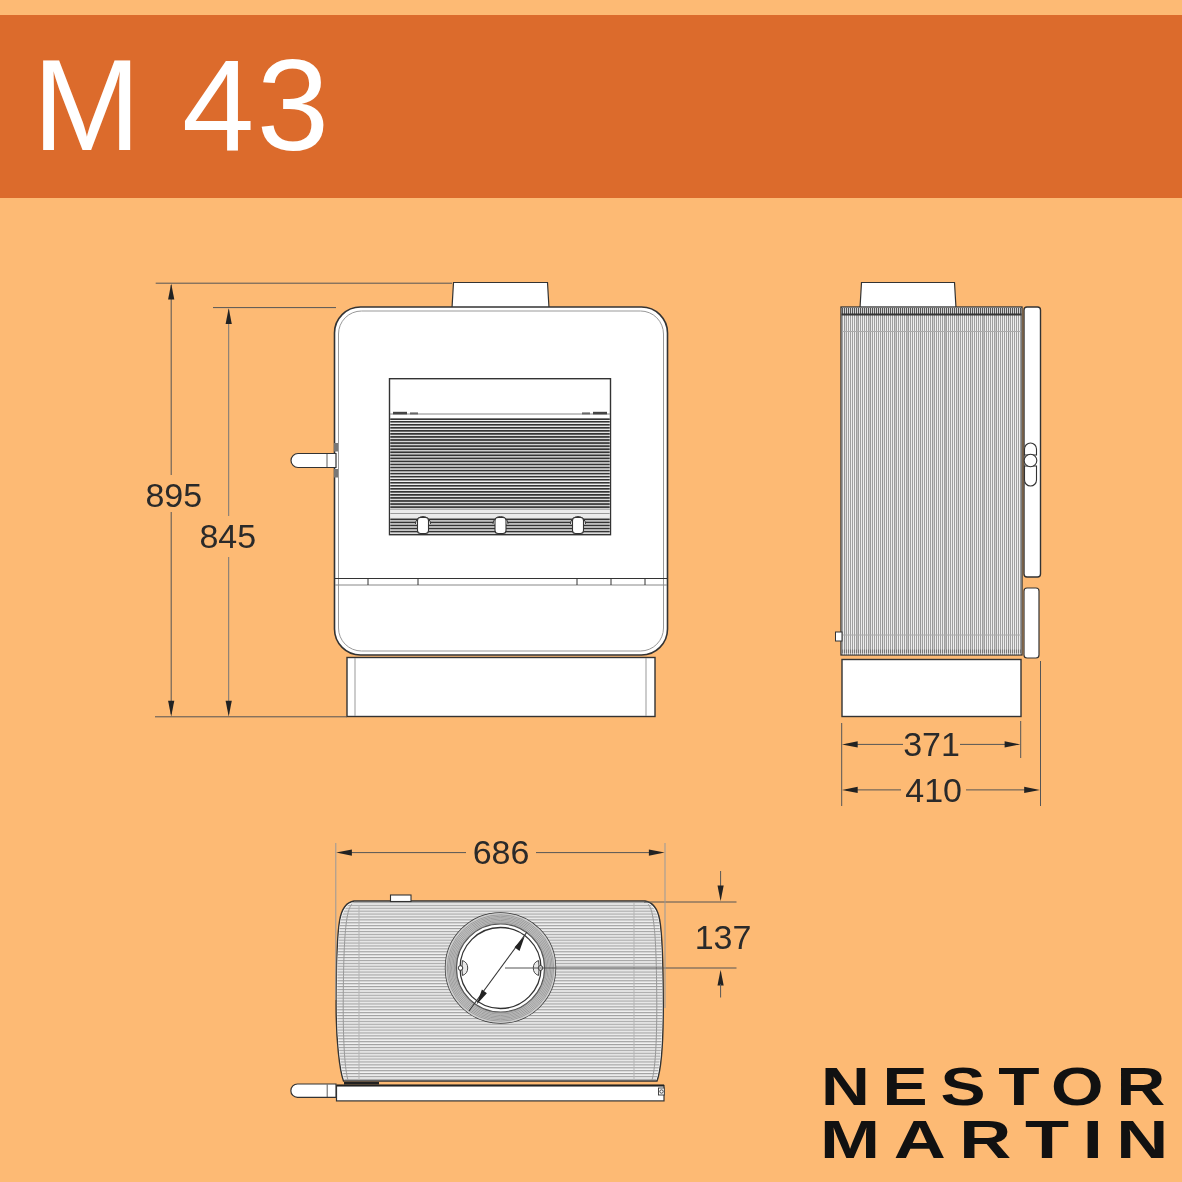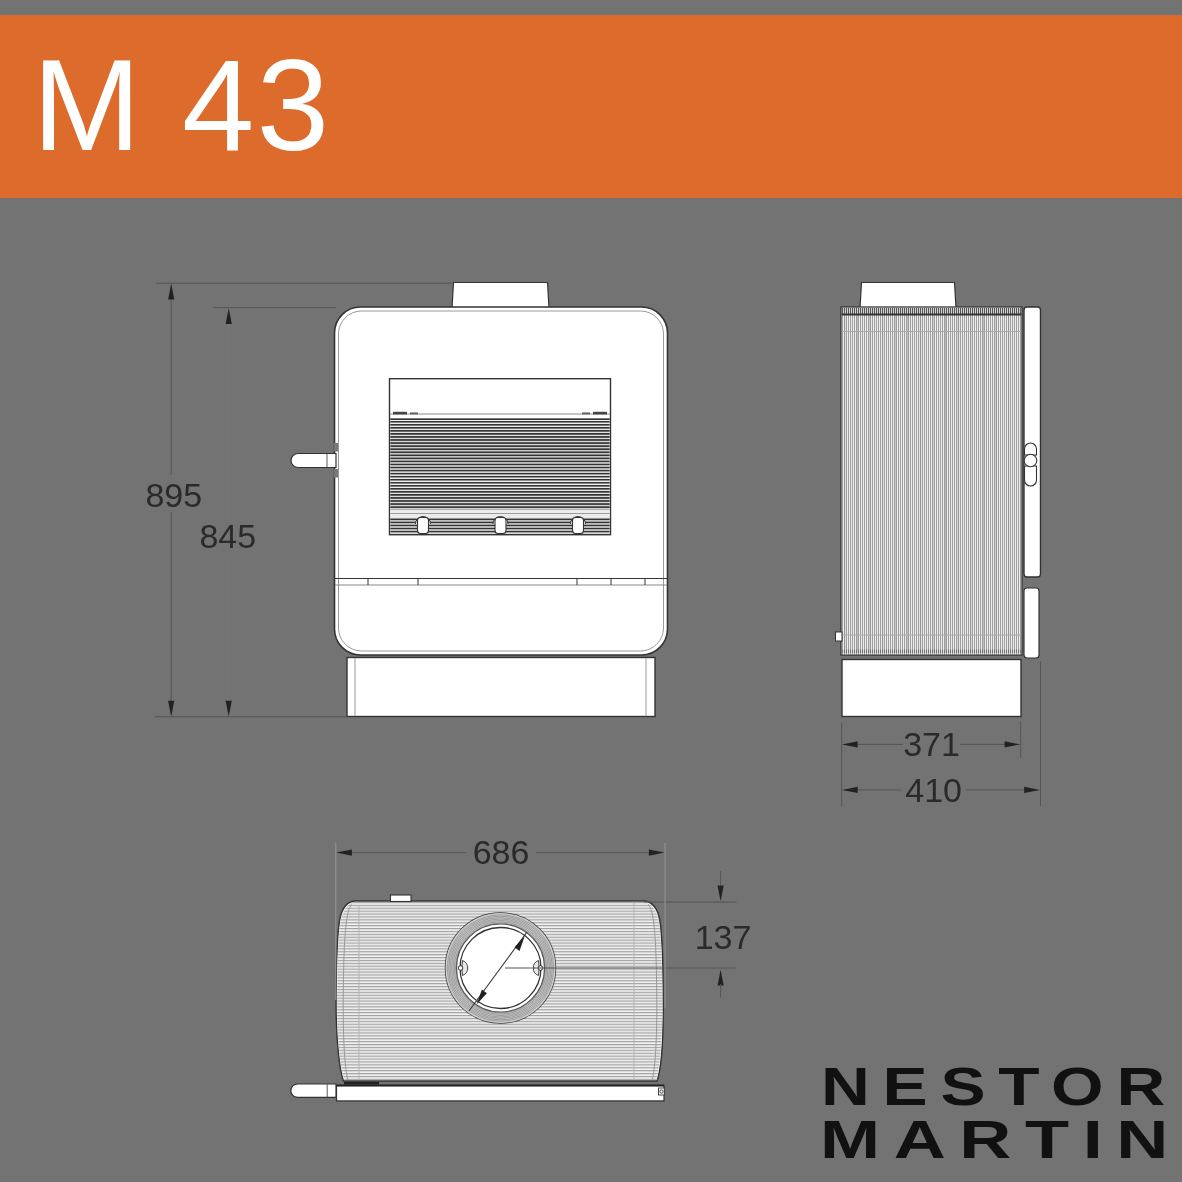--- a/index.html
+++ b/index.html
@@ -1,16 +1,16 @@
 <!DOCTYPE html>
 <html><head>
 <meta charset="utf-8">
 <style>
   html,body{margin:0;padding:0;background:#fff;}
-  .page{position:relative;width:1182px;height:1182px;overflow:hidden;background:#737373;
+  .page{position:relative;width:1182px;height:1182px;overflow:hidden;background:#fdba74;
         font-family:"Liberation Sans", sans-serif;}
   svg text{font-family:"Liberation Sans", sans-serif;}
 </style>
 </head>
 <body>
 <div class="page">
 <svg width="1182" height="1182" viewBox="0 0 1182 1182">
 <defs>
   <pattern id="vstripe" width="2" height="8" patternUnits="userSpaceOnUse">
     <rect width="2" height="8" fill="#ededed"></rect>

